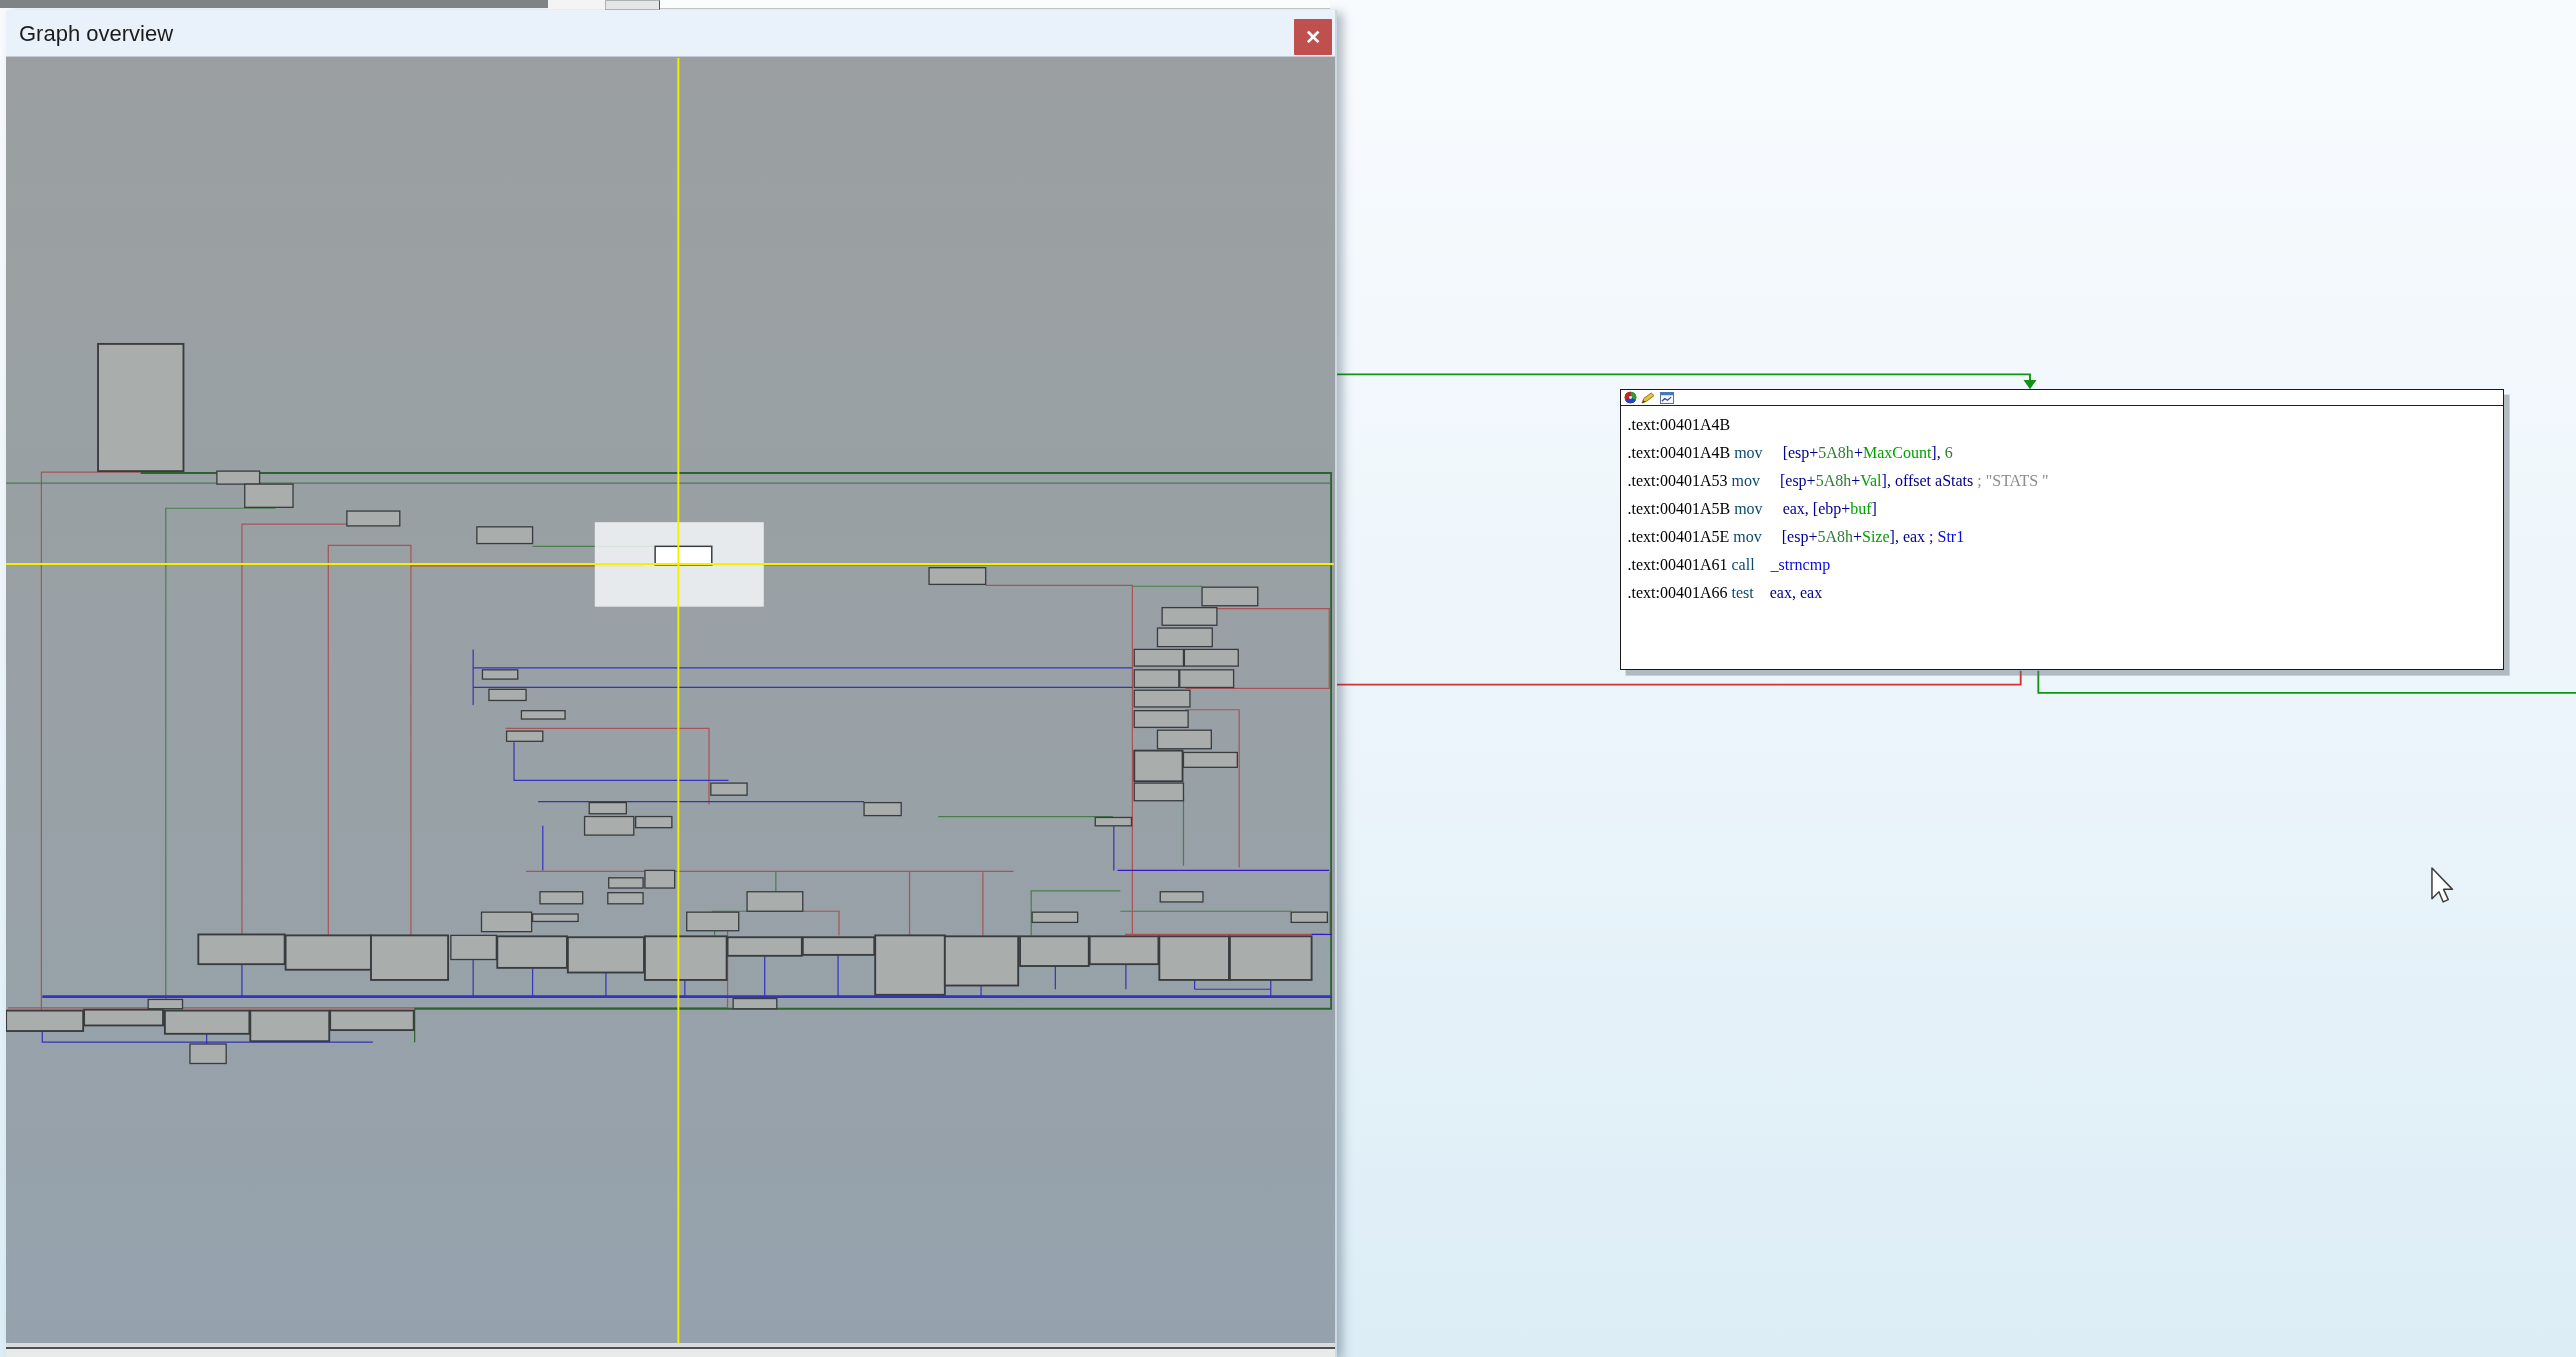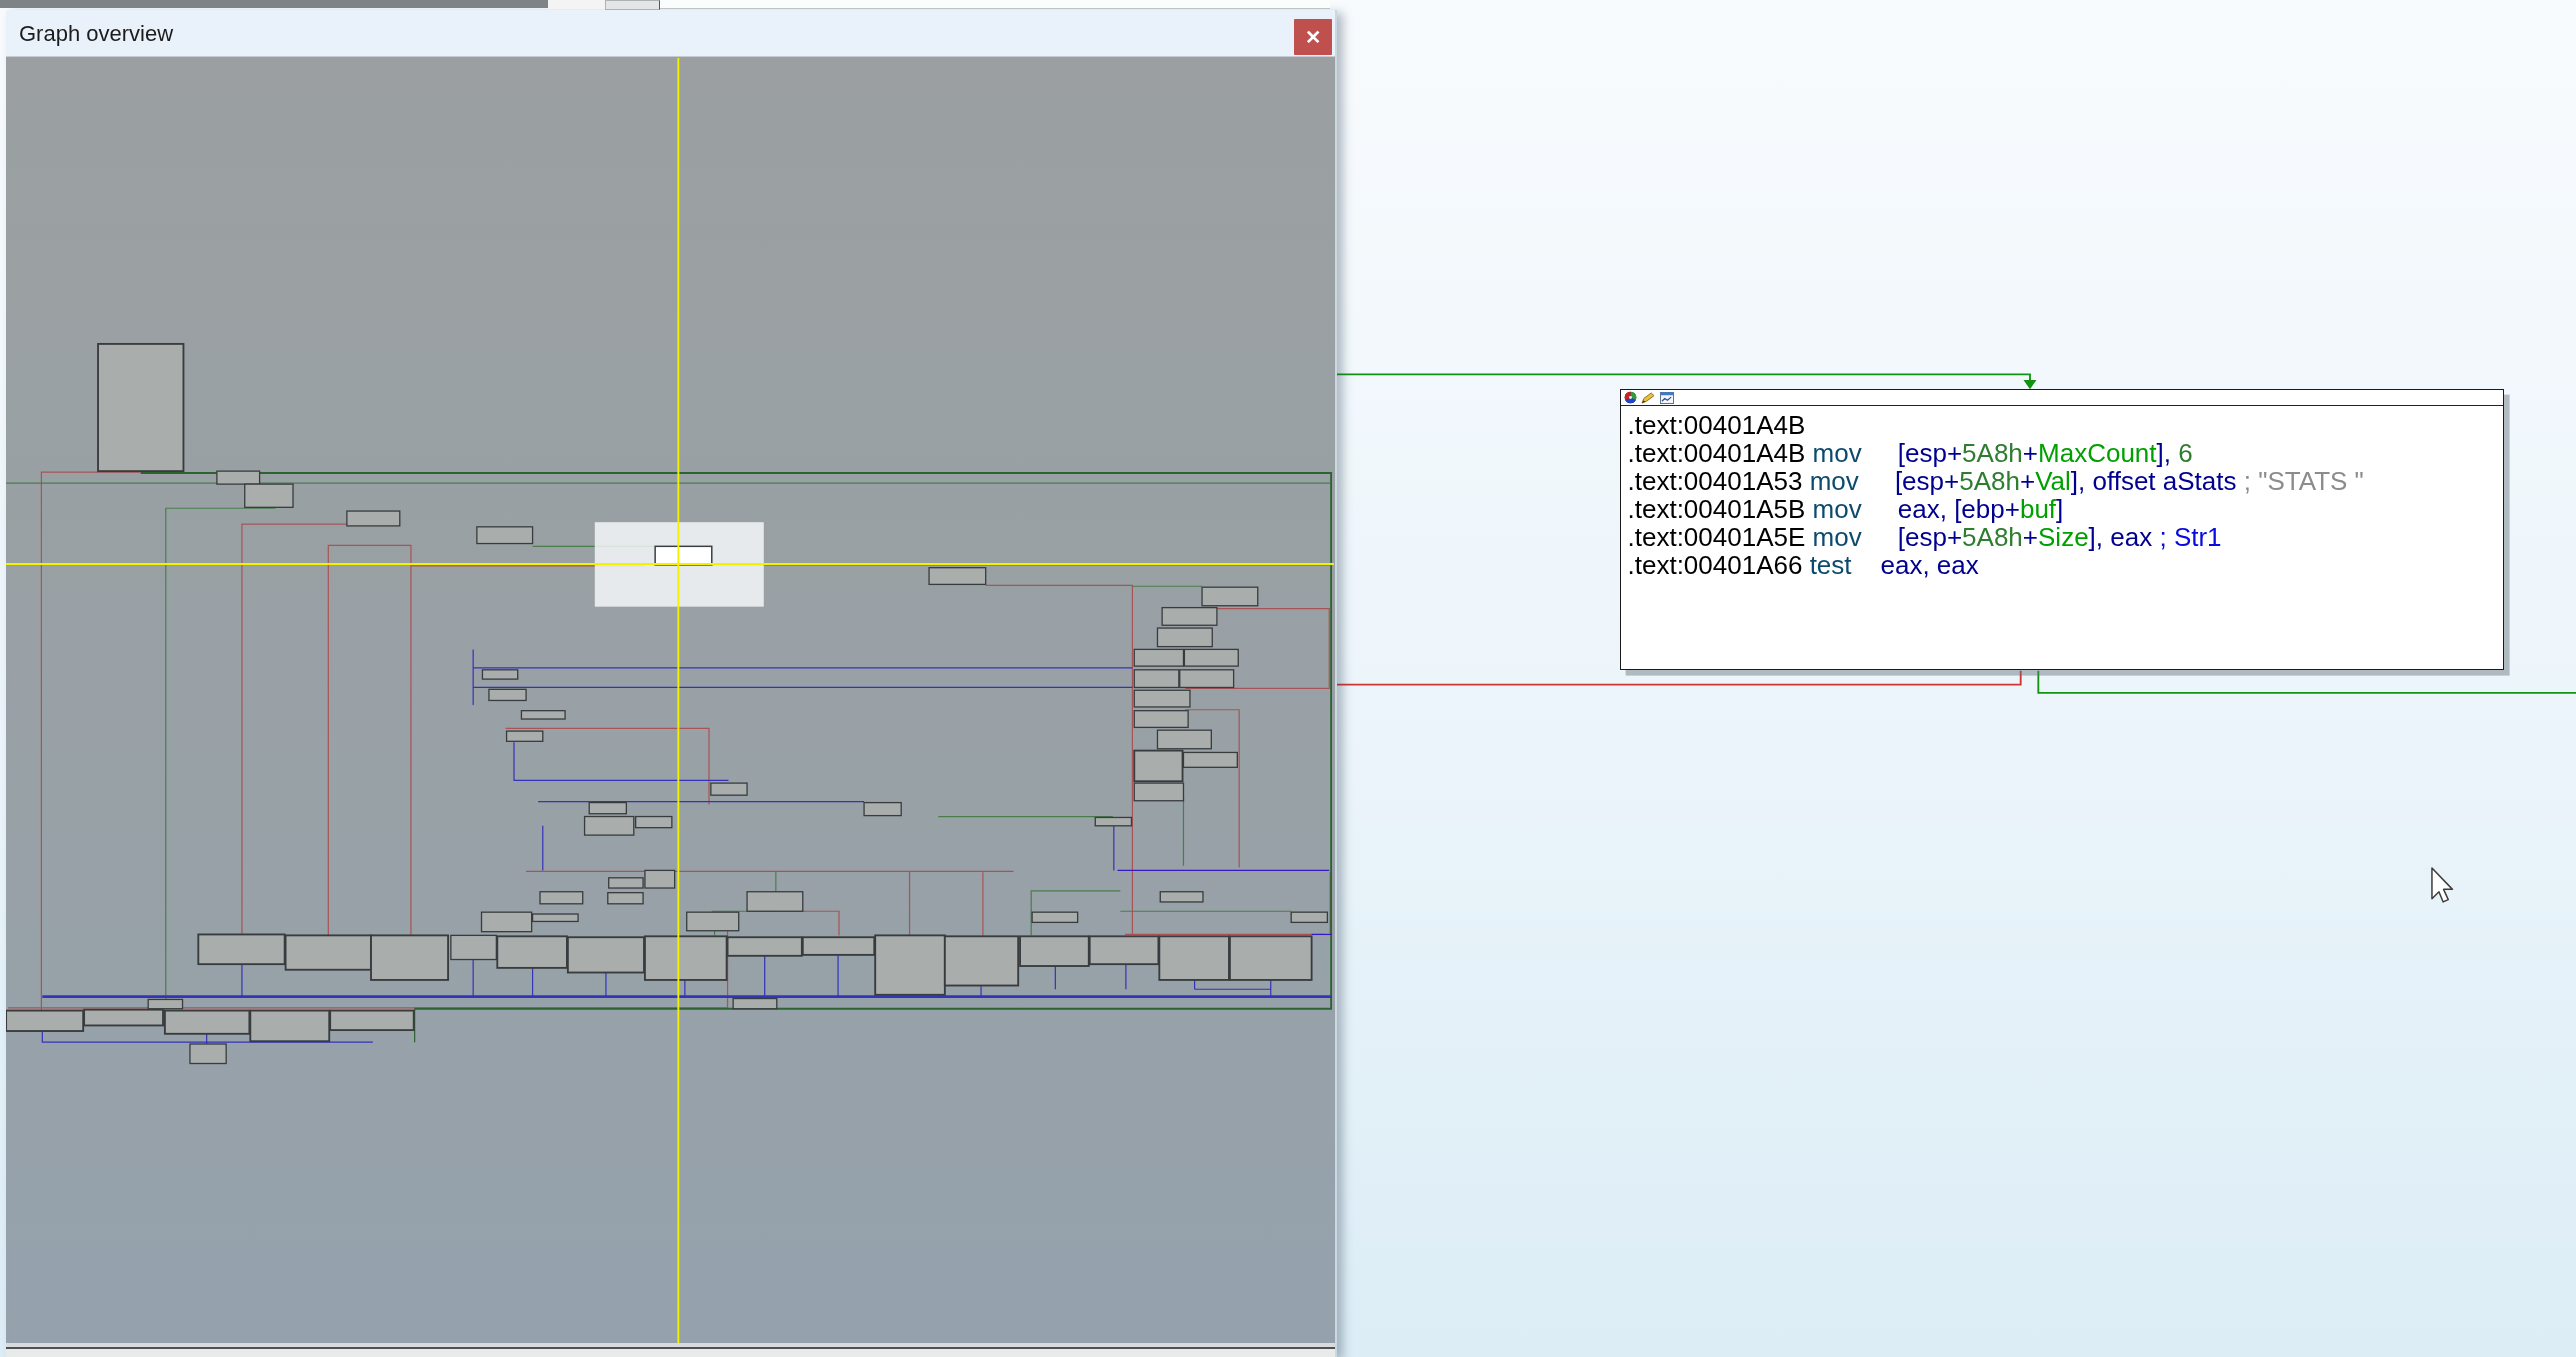--- a/index.html
+++ b/index.html
@@ -17,21 +17,21 @@
   
   .canvas-edges{position:absolute;left:0;top:0;width:2576px;height:1358px;pointer-events:none;}
 
   
   .disasm-node{position:absolute;left:1620px;top:389px;width:884px;height:281px;
     background:#ffffff;border:0.9px solid #1a1a1a;
     box-shadow:5.6px 5.6px 0 rgba(100,112,122,0.45);}
   .node-titlebar{height:16px;border-bottom:0.9px solid #222;display:flex;align-items:center;gap:4.6px;padding-left:2.8px;background:#fff;}
   .node-titlebar svg{display:block;}
   .node-body{padding:4.6px 0 0 6.5px;overflow:hidden;height:263px;}
-  .code-line{white-space:pre;font-family:Liberation Sans, sans-serif;font-size:26px;height:28px;line-height:28px;}
+  .code-line{white-space:pre;font-family:Liberation Serif, serif;font-size:16px;height:28px;line-height:28px;}
   .tk-p{color:#000000}
   .tk-m{color:#0c4a6e}
   .tk-o{color:#000090}
   .tk-n{color:#0a0ae0}
   .tk-c{color:#0a0ae0}
   .tk-g{color:#2e7d30}
   .tk-v{color:#00a000}
   .tk-s{color:#8c8c8c}
 
   
@@ -77,20 +77,21 @@
         <rect x="0.5" y="0.5" width="14" height="3" fill="#3a7bd0"></rect>
         <polyline points="2,10 5,7 8,9 12,5.5" fill="none" stroke="#2a4f9a" stroke-width="1.3"></polyline>
       </svg>
     </div>
     <div class="node-body" id="node-body">
         <div class="code-line"><span class="tk-p">.text:00401A4B</span></div>
         <div class="code-line"><span class="tk-p">.text:00401A4B </span><span class="tk-m">mov</span><span class="tk-p">     </span><span class="tk-o">[esp+</span><span class="tk-g">5A8h</span><span class="tk-o">+</span><span class="tk-v">MaxCount</span><span class="tk-o">], </span><span class="tk-g">6</span></div>
         <div class="code-line"><span class="tk-p">.text:00401A53 </span><span class="tk-m">mov</span><span class="tk-p">     </span><span class="tk-o">[esp+</span><span class="tk-g">5A8h</span><span class="tk-o">+</span><span class="tk-v">Val</span><span class="tk-o">], offset aStats </span><span class="tk-s">; "STATS "</span></div>
         <div class="code-line"><span class="tk-p">.text:00401A5B </span><span class="tk-m">mov</span><span class="tk-p">     </span><span class="tk-o">eax, [ebp+</span><span class="tk-v">buf</span><span class="tk-o">]</span></div>
         <div class="code-line"><span class="tk-p">.text:00401A5E </span><span class="tk-m">mov</span><span class="tk-p">     </span><span class="tk-o">[esp+</span><span class="tk-g">5A8h</span><span class="tk-o">+</span><span class="tk-v">Size</span><span class="tk-o">], eax </span><span class="tk-c">; Str1</span></div>
+        <div class="code-line"><span class="tk-p">.text:00401A61 </span><span class="tk-m">call</span><span class="tk-p">    </span><span class="tk-n">_strncmp</span></div>
         <div class="code-line"><span class="tk-p">.text:00401A66 </span><span class="tk-m">test</span><span class="tk-p">    </span><span class="tk-o">eax, eax</span></div>
       </div>
   </div>
 
   <div class="overview-window">
     <div class="ow-titlebar">
       <span class="ow-title">Graph overview</span>
       <button class="ow-close">✕</button>
     </div>
     <div class="ow-canvas">

